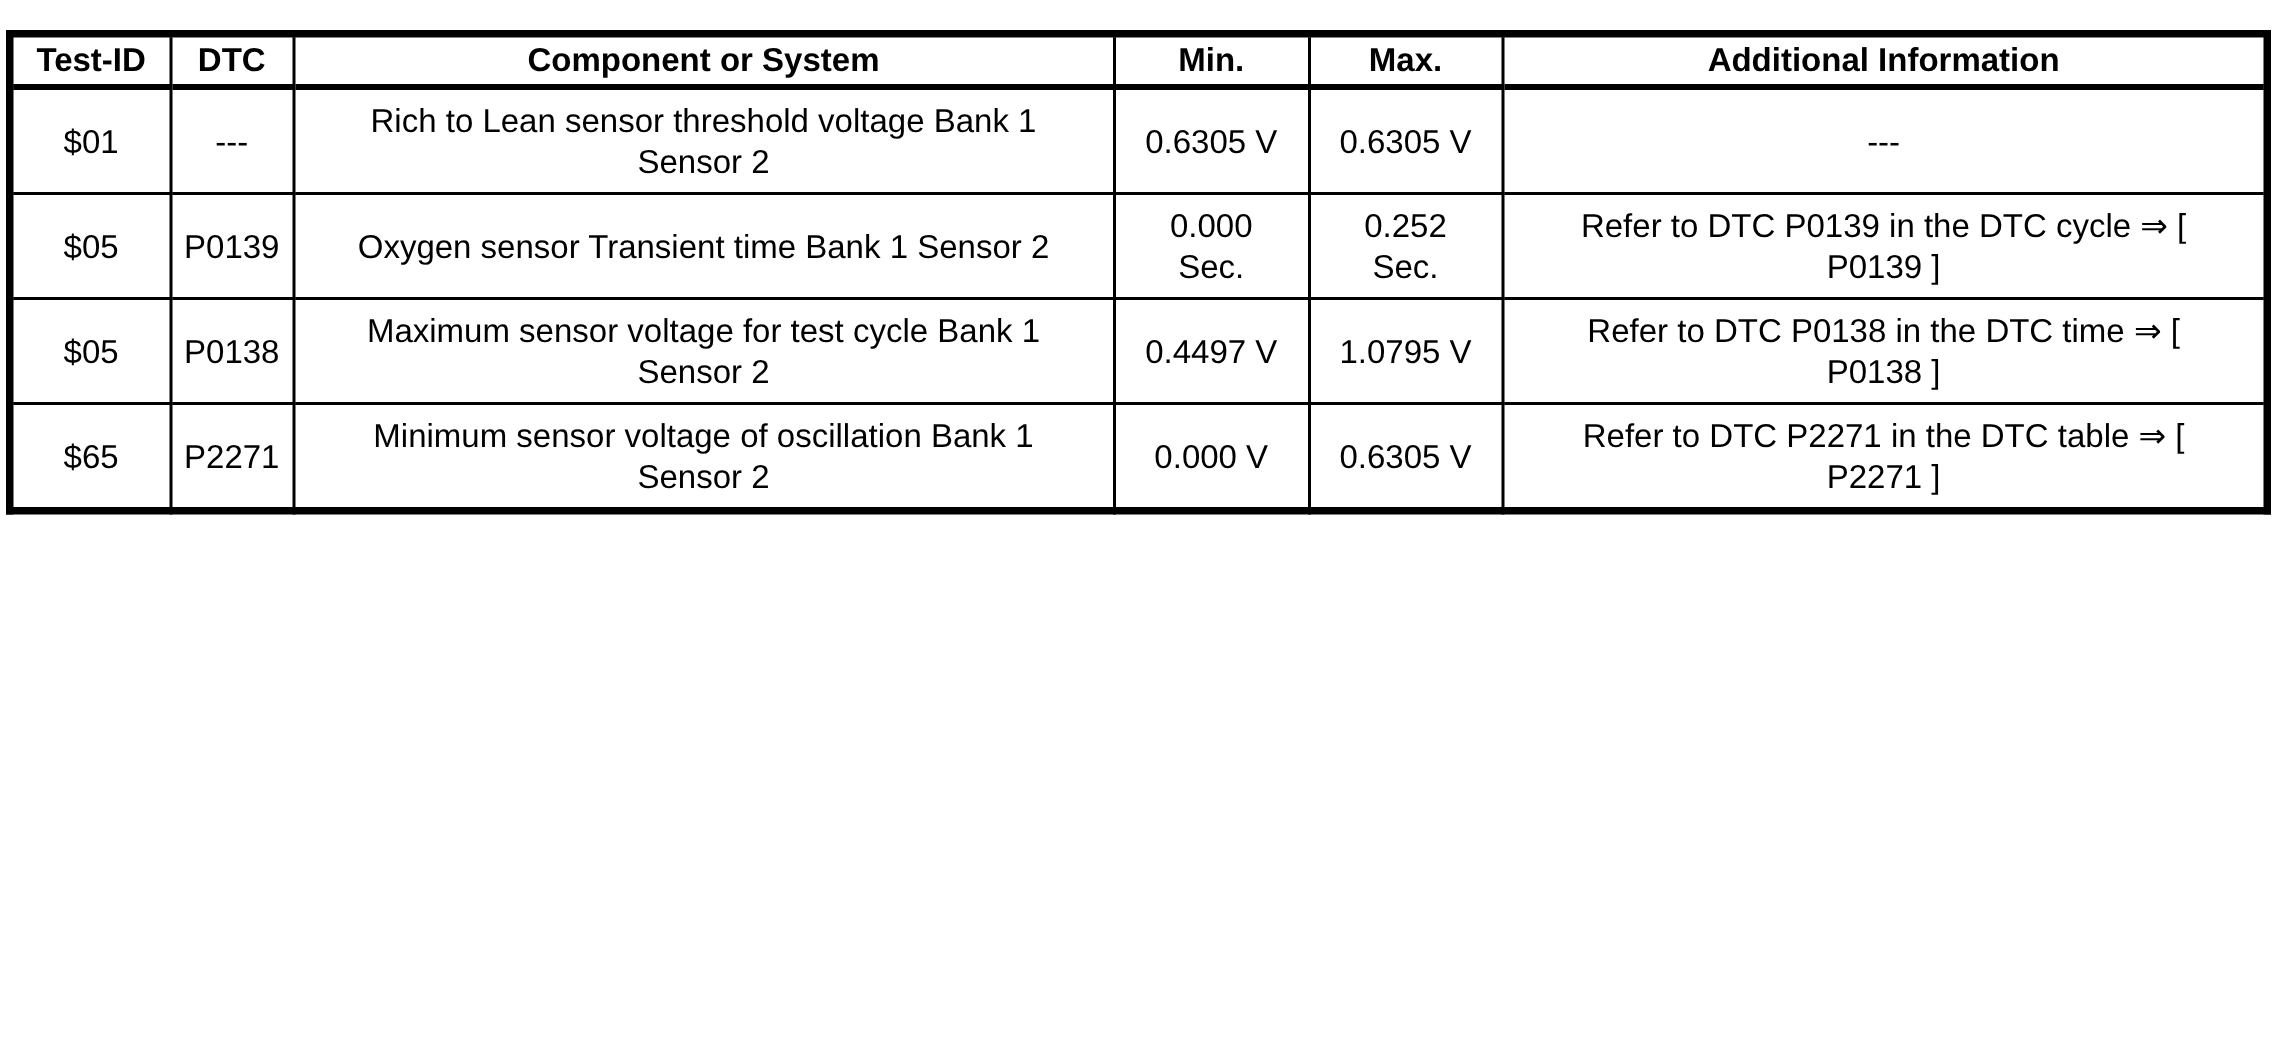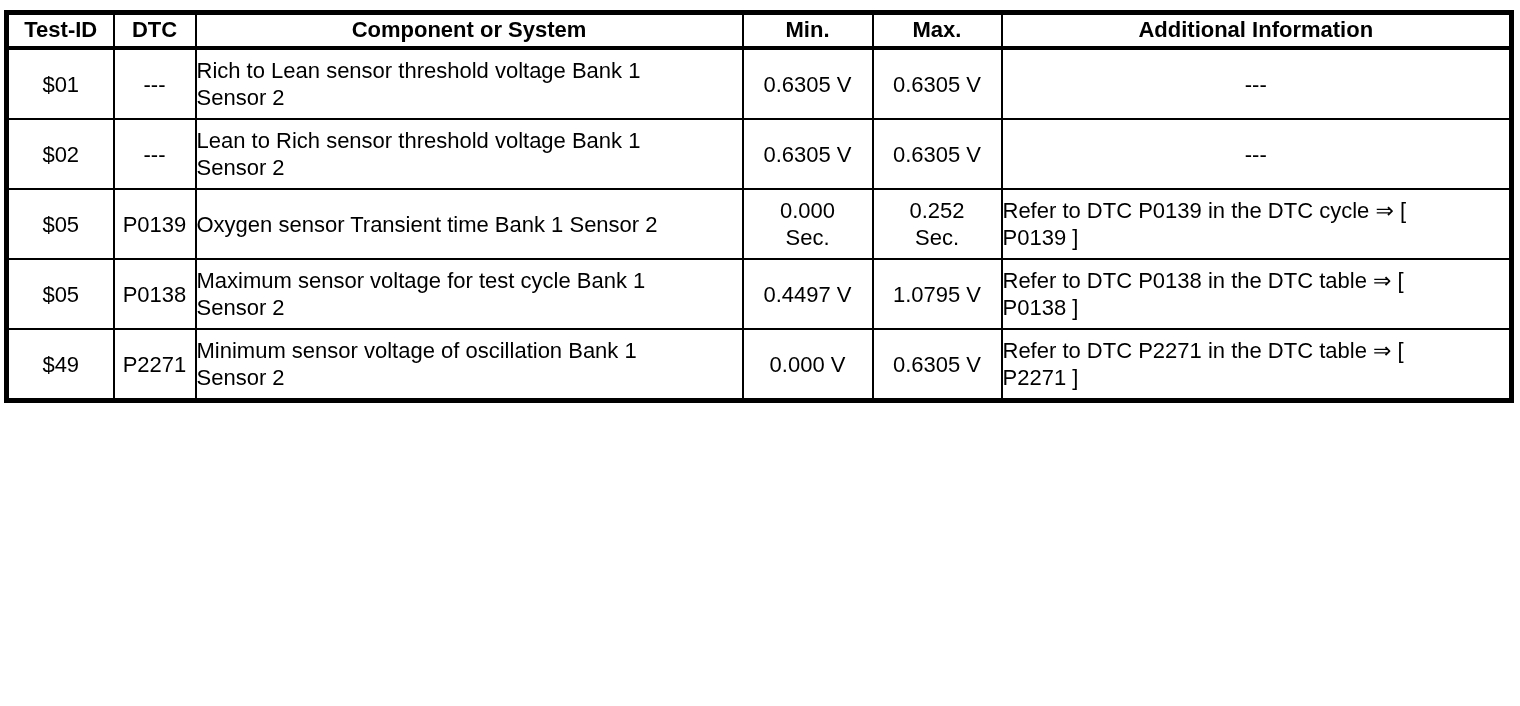--- a/index.html
+++ b/index.html
@@ -10,21 +10,21 @@
   body {
     width: 1520px;
     height: 706px;
     font-family: "Liberation Sans", sans-serif;
     color: #000000;
     overflow: hidden;
   }
   table.diag {
     border-collapse: collapse;
     table-layout: fixed;
-    margin: 10px 0 0 4px;
+    margin: 20px 0 0 4px;
     width: 1509px;
     border: 5px solid #000000;
   }
   table.diag th, table.diag td {
     border: 2px solid #000000;
     vertical-align: middle;
     overflow: hidden;
     padding: 0;
   }
   table.diag thead th {
@@ -37,21 +37,21 @@
   }
   table.diag tbody td {
     font-size: 22px;
     height: 68px;
     line-height: 27px;
   }
   .cell-center {
     text-align: center;
   }
   .cell-left {
-    text-align: left;
+    text-align: center;
     padding-left: 8px;
     padding-right: 6px;
   }
   .pre {
     white-space: pre-line;
   }
 </style>
 </head>
 <body>
 
@@ -78,51 +78,42 @@
       <tr>
         <td class="cell-center">$01</td>
         <td class="cell-center">---</td>
         <td class="cell-left pre">Rich to Lean sensor threshold voltage Bank 1
 Sensor 2</td>
         <td class="cell-center pre">0.6305 V</td>
         <td class="cell-center pre">0.6305 V</td>
         <td class="cell-center">---</td>
       </tr>
       <tr>
-        <td class="cell-center">$02</td>
-        <td class="cell-center">---</td>
-        <td class="cell-left pre">Lean to Rich sensor threshold voltage Bank 1
-Sensor 2</td>
-        <td class="cell-center pre">0.6305 V</td>
-        <td class="cell-center pre">0.6305 V</td>
-        <td class="cell-center">---</td>
-      </tr>
-      <tr>
         <td class="cell-center">$05</td>
         <td class="cell-center">P0139</td>
         <td class="cell-left pre">Oxygen sensor Transient time Bank 1 Sensor 2</td>
         <td class="cell-center pre">0.000
 Sec.</td>
         <td class="cell-center pre">0.252
 Sec.</td>
         <td class="cell-left pre">Refer to DTC P0139 in the DTC cycle ⇒ [
 P0139 ]</td>
       </tr>
       <tr>
         <td class="cell-center">$05</td>
         <td class="cell-center">P0138</td>
         <td class="cell-left pre">Maximum sensor voltage for test cycle Bank 1
 Sensor 2</td>
         <td class="cell-center pre">0.4497 V</td>
         <td class="cell-center pre">1.0795 V</td>
-        <td class="cell-left pre">Refer to DTC P0138 in the DTC table ⇒ [
+        <td class="cell-left pre">Refer to DTC P0138 in the DTC time ⇒ [
 P0138 ]</td>
       </tr>
       <tr>
-        <td class="cell-center">$49</td>
+        <td class="cell-center">$65</td>
         <td class="cell-center">P2271</td>
         <td class="cell-left pre">Minimum sensor voltage of oscillation Bank 1
 Sensor 2</td>
         <td class="cell-center pre">0.000 V</td>
         <td class="cell-center pre">0.6305 V</td>
         <td class="cell-left pre">Refer to DTC P2271 in the DTC table ⇒ [
 P2271 ]</td>
       </tr>
     </tbody>
 </table>

